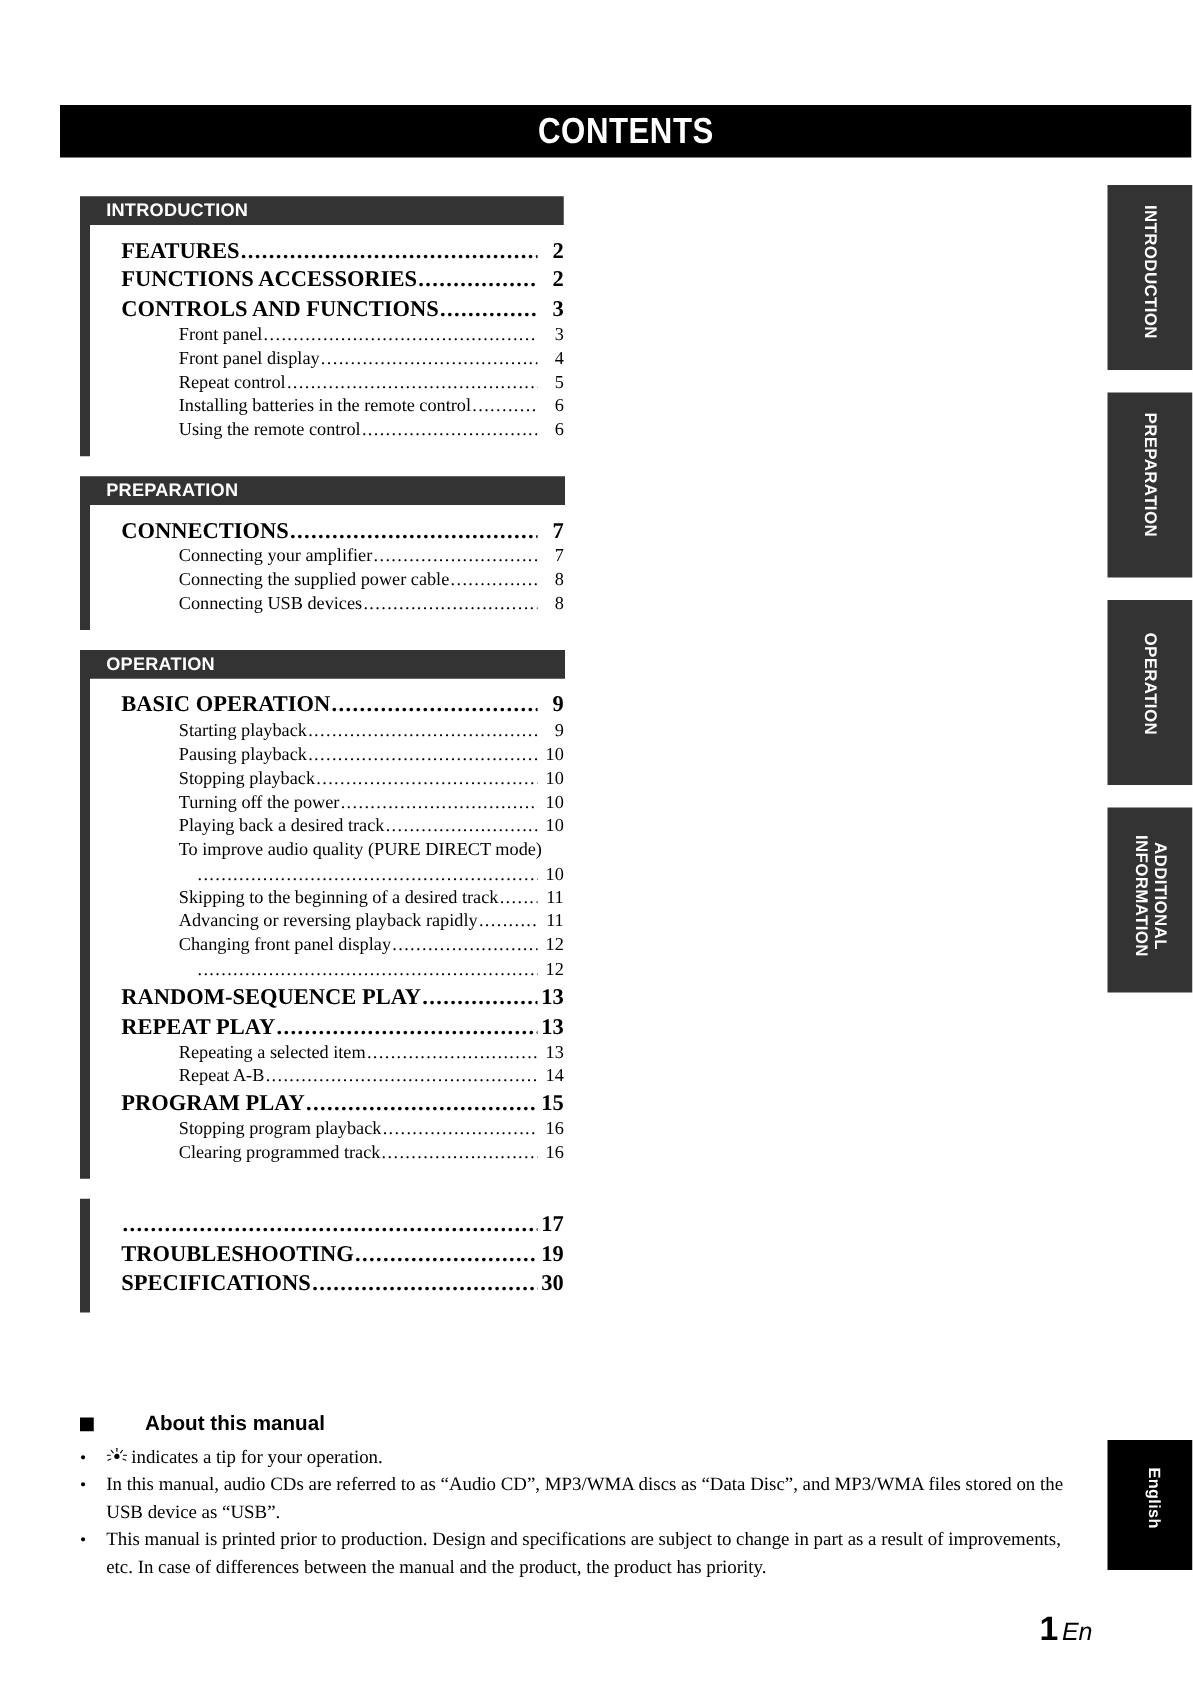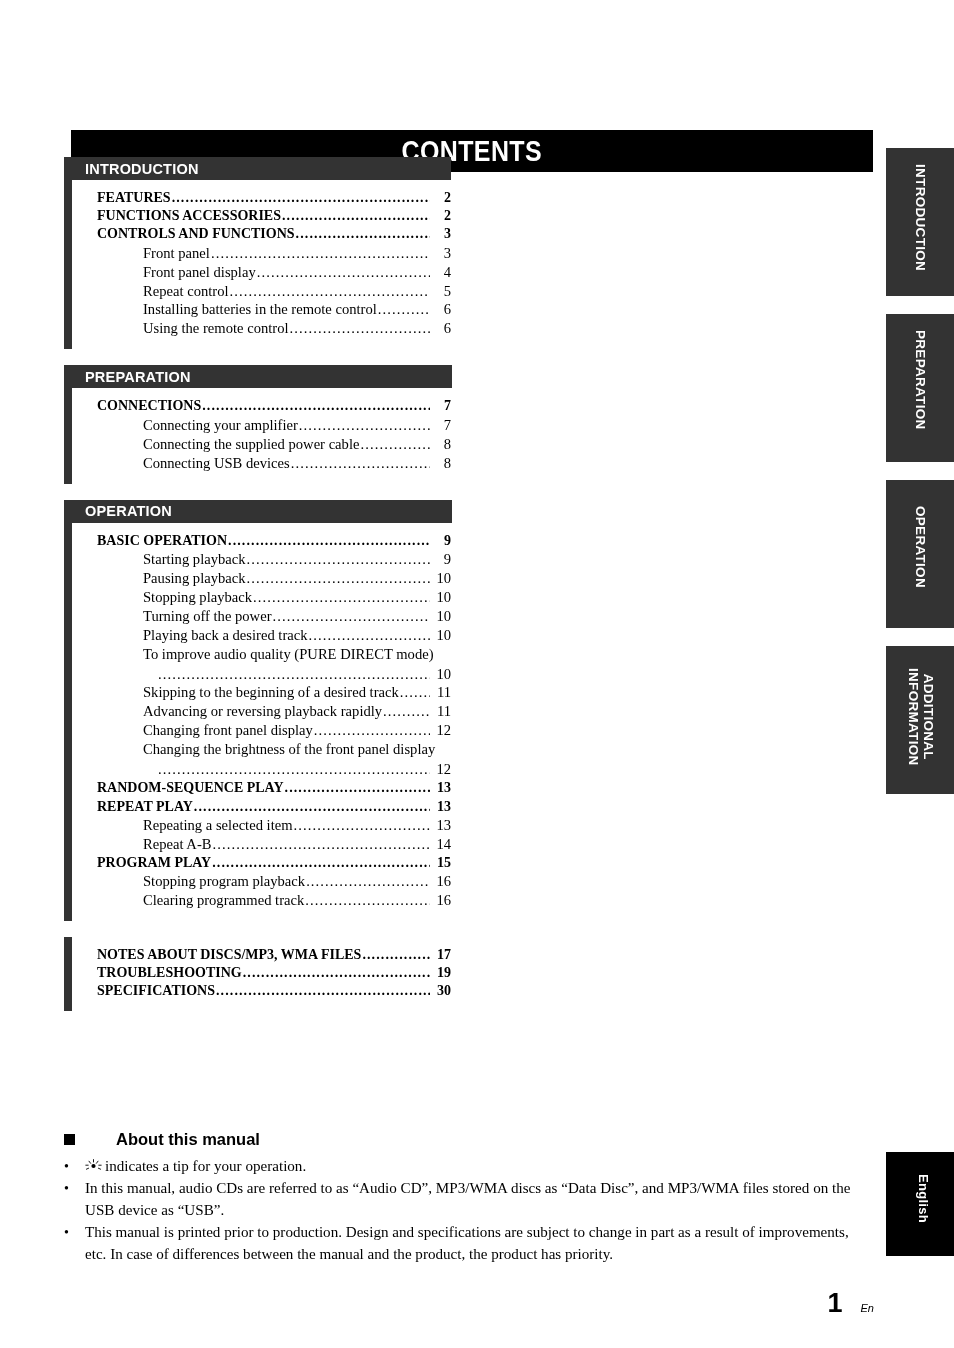--- a/index.html
+++ b/index.html
@@ -12,29 +12,28 @@
     height: 1348px;
     position: relative;
     font-family: "Liberation Serif", serif;
     color: #000000;
     overflow: hidden;
   }
 
   
   .contents-bar {
     position: absolute;
-    left: 71px;
+    left: 48px;
     top: 84px;
-    width: 802px;
+    width: 905px;
     height: 42px;
     background: #000000;
     display: flex;
     align-items: center;
     justify-content: center;
-    margin-top: 46px;
   }
   .contents-bar .title {
     font-family: "Liberation Sans", sans-serif;
     font-weight: bold;
     color: #ffffff;
     font-size: 29px;
     letter-spacing: 0.5px;
     transform: scaleX(0.86);
     transform-origin: center;
   }
@@ -106,21 +105,21 @@
   }
   .entry .epage {
     flex: 0 0 auto;
     text-align: right;
     min-width: 20px;
   }
 
   
   .entry.lvl1 {
     font-weight: bold;
-    font-size: 14px;
+    font-size: 18px;
     padding-left: 25px;
     padding-right: 13px;
   }
   .entry.lvl1 .leader { font-weight: bold; }
 
   
   .entry.lvl2 {
     font-weight: normal;
     font-size: 14.6px;
     padding-left: 71px;
@@ -233,23 +232,23 @@
     top: 1288px;
     width: 874px;
     text-align: right;
     font-family: "Liberation Sans", sans-serif;
   }
   .footer .pnum {
     font-size: 27px;
     font-weight: bold;
   }
   .footer .psuf {
-    font-size: 11px;
+    font-size: 20px;
     font-style: italic;
-    margin-left: 18px;
+    margin-left: 3px;
   }
 </style>
 </head>
 <body>
 
 <div class="contents-bar">
   <span class="title">CONTENTS</span>
 </div>
 
 <div class="toc">
@@ -387,21 +386,20 @@
           <span class="leader">........................................................................................................................................................................................................</span>
           <span class="epage">11</span>
         </div>
       <div class="entry lvl2">
           <span class="etext">Changing front panel display</span>
           <span class="leader">........................................................................................................................................................................................................</span>
           <span class="epage">12</span>
         </div>
 
       <div class="entry lvl2 wrap">
-        <span class="wline1">Changing the brightness of the front panel display</span>
         <span class="wline2">
             <span class="leader">........................................................................................................................................................................................................</span>
             <span class="epage">12</span>
           </span>
       </div>
 
       <div class="entry lvl1">
           <span class="etext">RANDOM-SEQUENCE PLAY</span>
           <span class="leader">........................................................................................................................................................................................................</span>
           <span class="epage">13</span>
@@ -436,21 +434,20 @@
           <span class="leader">........................................................................................................................................................................................................</span>
           <span class="epage">16</span>
         </div>
     </div>
   </div>
 
   <div class="section s-addl">
     <div class="accent"></div>
     <div class="sec-body">
       <div class="entry lvl1">
-          <span class="etext">NOTES ABOUT DISCS/MP3, WMA FILES</span>
           <span class="leader">........................................................................................................................................................................................................</span>
           <span class="epage">17</span>
         </div>
       <div class="entry lvl1">
           <span class="etext">TROUBLESHOOTING</span>
           <span class="leader">........................................................................................................................................................................................................</span>
           <span class="epage">19</span>
         </div>
       <div class="entry lvl1">
           <span class="etext">SPECIFICATIONS</span>

